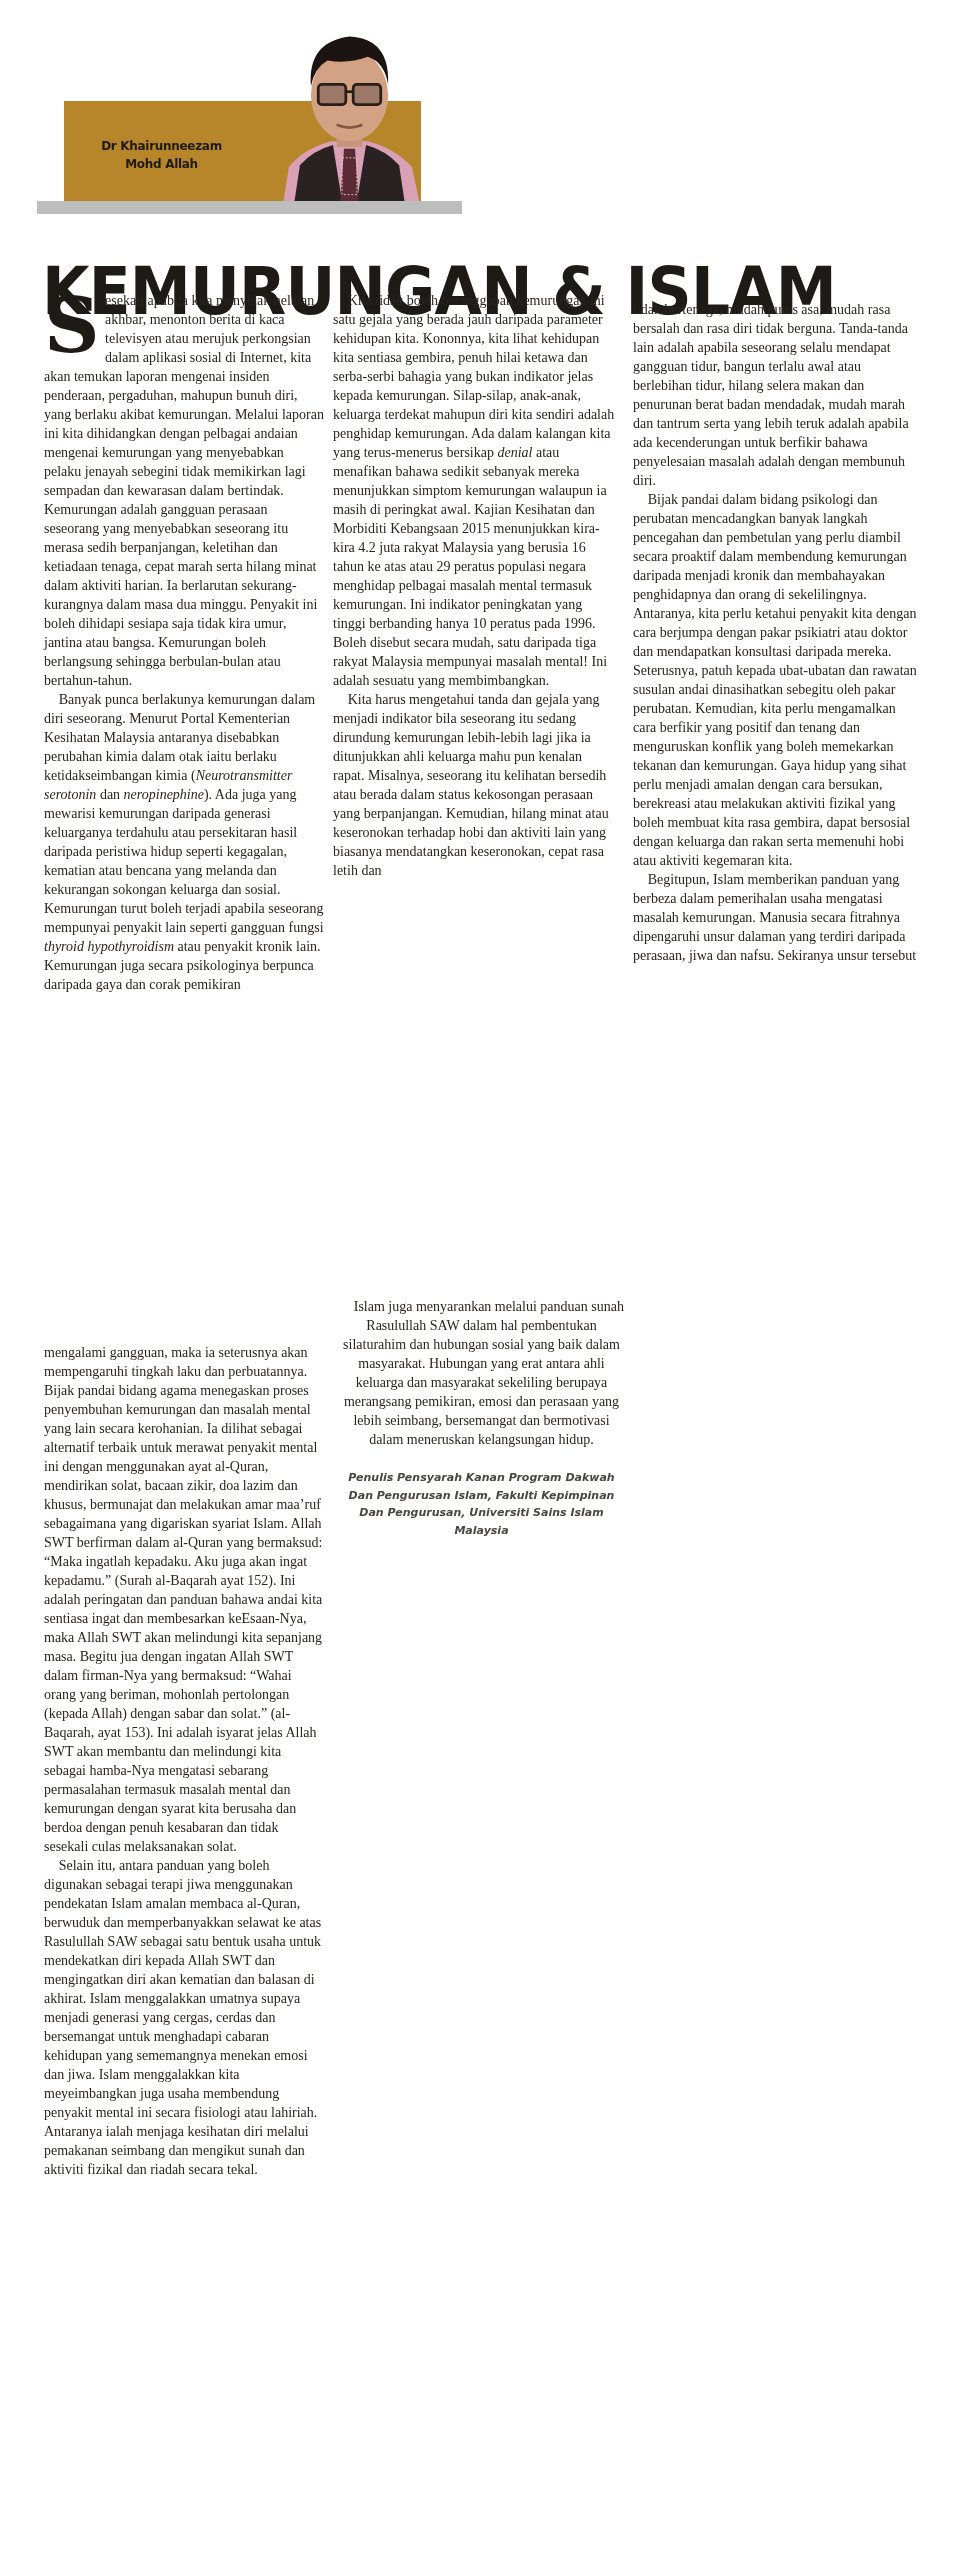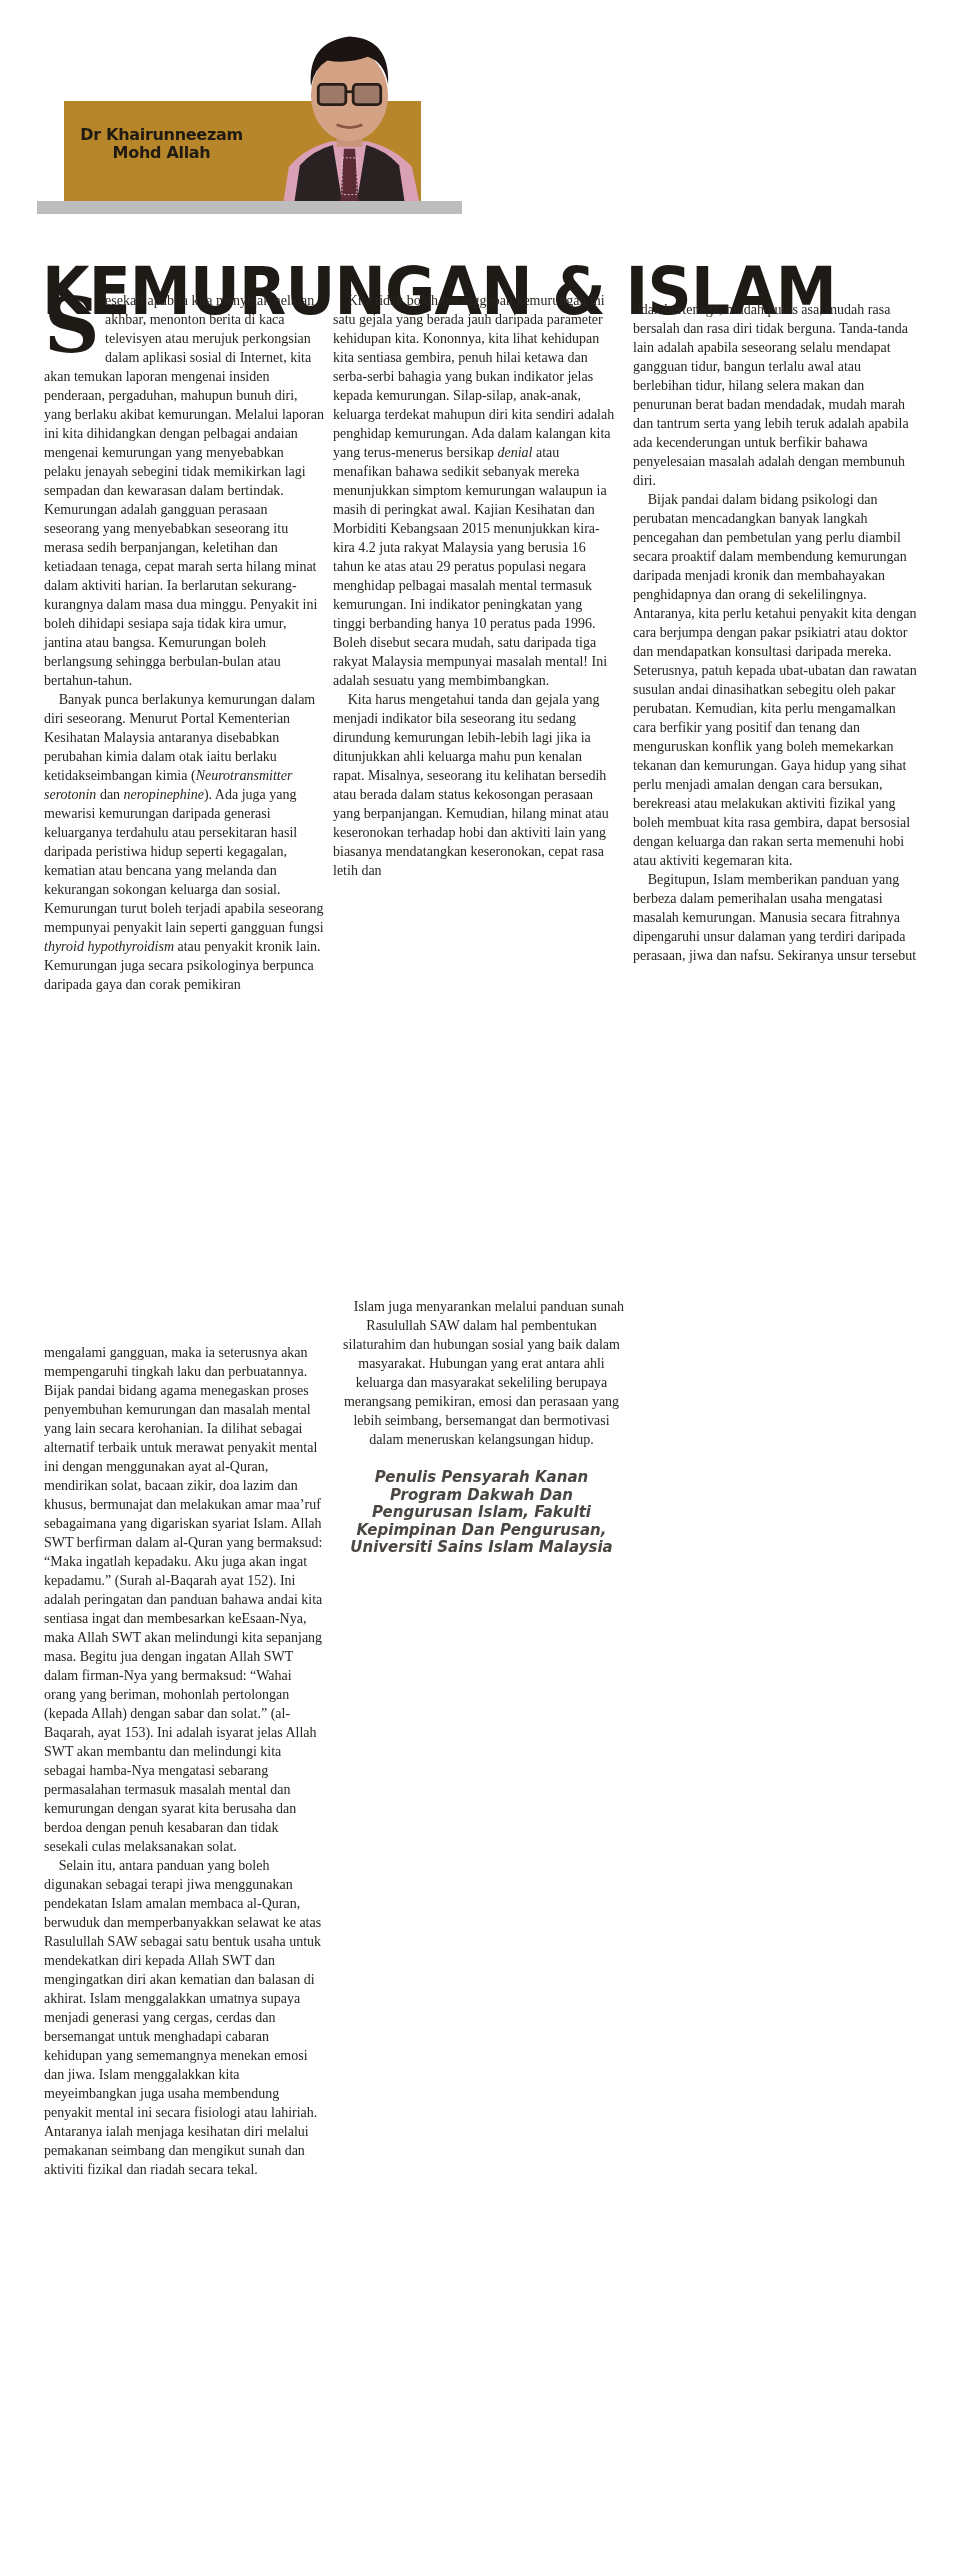--- a/index.html
+++ b/index.html
@@ -1,42 +1,42 @@
 <!DOCTYPE html>
 <html style="font-size:14.7px"><head>
 <meta charset="utf-8">
 <style>
   html, body { margin:0; padding:0; background:#ffffff; }
   body { width:972px; height:2576px; position:relative; overflow:hidden;
          font-family:"Liberation Serif", "DejaVu Serif", serif; color:#231f1a; }
   .byline-box { position:absolute; left:64px; top:101px; width:357px; height:101px;
                 background:#b8862a; }
-  .byline-name { position:absolute; left:77px; top:126px; width:169px;
+  .byline-name { position:absolute; left:77px; top:137px; width:169px;
                  font-family:"DejaVu Sans", sans-serif; font-weight:bold;
-                 font-size:16px; line-height:18.4px; text-align:center; color:#1f1a12;
+                 font-size:12px; line-height:18.4px; text-align:center; color:#1f1a12;
                  letter-spacing:-0.3px; }
   .photo { position:absolute; left:276px; top:20px; width:147px; height:182px; }
   .gray-bar { position:absolute; left:37px; top:201px; width:425px; height:13px; background:#bdbdbd; }
   .headline { position:absolute; left:42px; top:213px; width:902px;
               font-family:"DejaVu Sans", sans-serif; font-weight:bold;
               font-size:66px; line-height:70px; color:#1e1a16; letter-spacing:-0.9px;
               transform:scaleX(0.93); transform-origin:left top; white-space:nowrap; }
   .col { position:absolute; font-size:14px; line-height:19px; color:#2a2520;
          font-family:"Liberation Serif", "DejaVu Serif", serif; }
   .col p { margin:0; }
   .col p.indent { text-indent:14.7px; }
   .c1 { left:44px; top:291px; width:280px; }
   .c1b { left:44px; top:1297px; width:280px;margin-top:46px; }
   .c2 { left:333px; top:291px; width:282px; }
   .c2b { left:339px; top:1297px; width:285px;text-align:center; }
   .c3 { left:633px; top:300px; width:285px; }
   .dropcap { float:left; font-family:"DejaVu Serif", serif; font-weight:bold;
              font-size:77px; line-height:64px; margin:1.8px 5.5px 0 0; color:#1e1a16; }
   .author-note { margin-top:20px !important; font-family:"DejaVu Sans", sans-serif;
-                 font-weight:bold; font-style:italic; font-size:15px; line-height:17.5px;
+                 font-weight:bold; font-style:italic; font-size:11px; line-height:17.5px;
                  color:#4a4642; }
   em { font-style:italic;margin-top:32px; }
 </style>
 </head>
 <body>
 
 <div class="byline-box" style="background: rgb(184, 134, 42);"></div>
 <div class="byline-name">
   <div>Dr Khairunneezam</div>
   <div>Mohd Allah</div>

